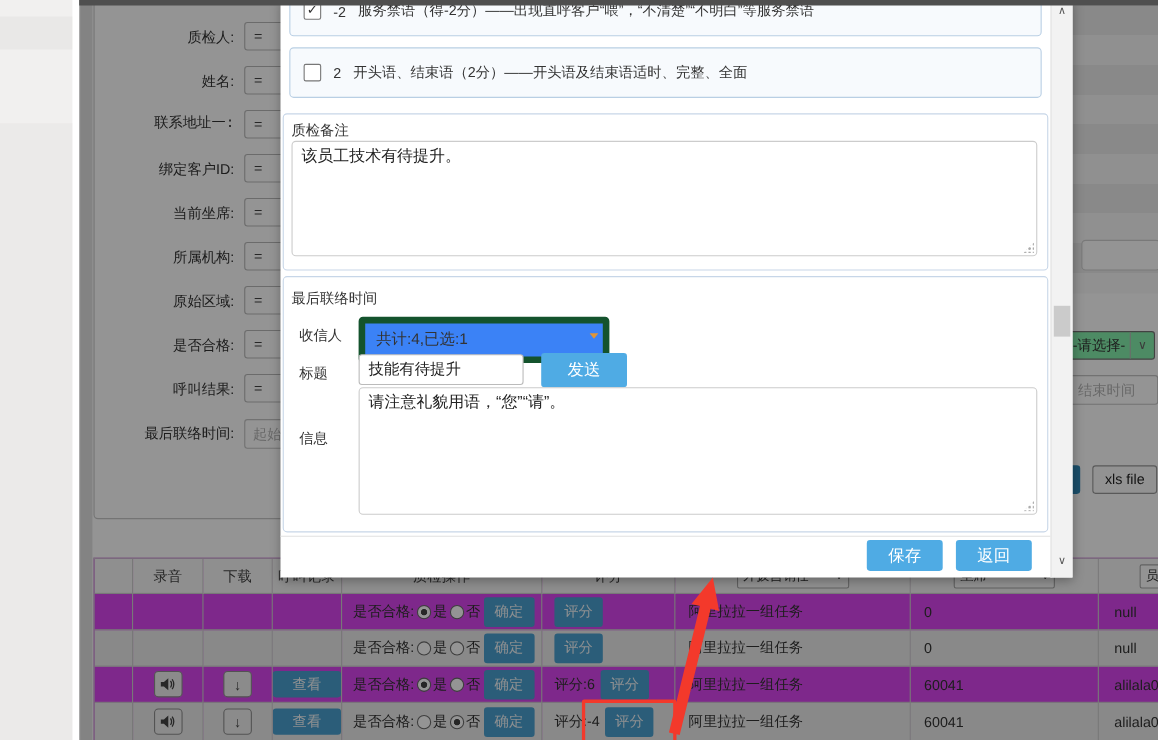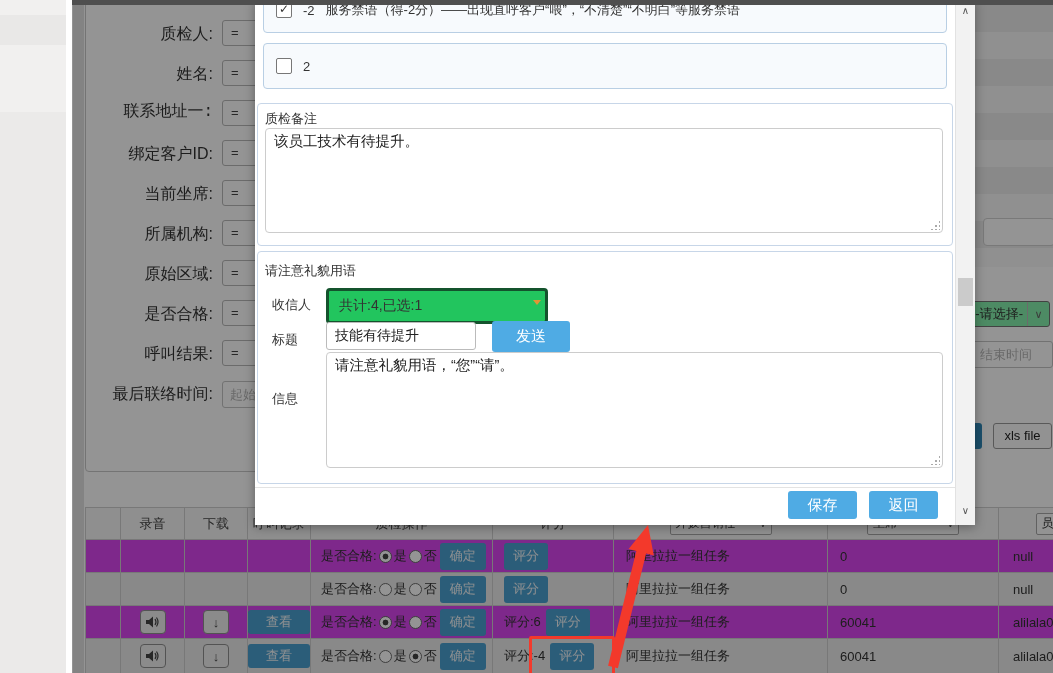--- a/index.html
+++ b/index.html
@@ -6,21 +6,21 @@
   #screen{position:relative;width:1053px;height:673px;overflow:hidden;
           font-family:"Liberation Sans","DejaVu Sans",sans-serif;color:#333;background:#fff;}
   .abs{position:absolute;}
   
   .sidebar{left:0;top:0;width:66px;height:673px;background:#f1f0ef;}
   .sb-band1{left:0;top:15px;width:66px;height:30px;background:#e9e8e7;}
   .sb-band2{left:0;top:112px;width:66px;height:561px;background:#ebeae9;}
   .white-strip{left:66px;top:0;width:6px;height:673px;background:#ffffff;}
   .scroll-strip{left:73px;top:0;width:11px;height:673px;background:#e2e2e2;}
   .form-panel{left:85px;top:-8px;width:876px;height:478px;background:#fff;border:1px solid #c9c9c9;border-radius:4px;}
-  .flabel{width:128px;text-align:right;font-size:16px;color:#333;line-height:16px;}
+  .flabel{width:128px;text-align:right;font-size:13px;color:#333;line-height:16px;}
   .fselect{left:222px;width:132px;height:24px;background:#fff;border:1px solid #b9b9b9;border-radius:3px;
            font-size:13px;line-height:24px;padding-left:8px;color:#444;}
   .finput{left:222px;width:124px;height:23px;background:#fff;border:1px solid #c4c4c4;border-radius:3px;
           font-size:13px;padding-left:7px;color:#333;}
   .finput::placeholder{color:#b5b5b5;}
   .stripes{left:975px;top:5px;width:78px;height:262px;
            background:repeating-linear-gradient(180deg,#ededed 0 27px,#f9f9f9 27px 54px);}
   .rbox{left:983px;top:218px;width:70px;height:26px;border:1px solid #d0d0d0;border-radius:4px;background:#fff;}
   .qselect{left:932px;top:301px;width:116px;height:24px;background:#86efac;border:1px solid #737373;border-radius:3px;
            font-size:13px;line-height:24px;}
@@ -64,21 +64,21 @@
   .m-item{left:8px;width:684px;height:46px;border:1px solid #b9cfe4;border-radius:4px;background:#f7fafd;
           display:flex;align-items:center;padding-left:12px;box-sizing:border-box;gap:11px;font-size:13px;color:#333;}
   .chk{width:14px;height:14px;border:1px solid #777;border-radius:2px;background:#fff;flex:none;
        font-size:12px;line-height:13px;text-align:center;color:#333;}
   .m-panel{left:2px;width:694px;border:1px solid #c7d6e8;border-radius:4px;background:#fff;}
   .m-lbl{font-size:13px;color:#333;}
   .ta{border:1px solid #ccc;border-radius:4px;padding:3px 8px;font-size:14.5px;color:#222;resize:none;outline:none;
       font-family:inherit;box-sizing:border-box;}
   .grip{width:10px;height:10px;background-image:radial-gradient(#aaa 1px,transparent 1.3px);background-size:4px 4px;
         clip-path:polygon(100% 0,100% 100%,0 100%);}
-  .rc-select{left:68px;top:36px;width:216px;height:30px;border:3px solid #14532d;border-radius:4px;background:#22c55e;
+  .rc-select{left:68px;top:36px;width:216px;height:30px;border:6px solid #14532d;border-radius:4px;background:#3b82f6;
              font-size:14px;color:#333;line-height:28px;}
   .rc-select .rc-txt{position:absolute;left:10px;top:0;}
   .arrows{position:absolute;right:12px;top:8px;width:8px;}
   .arrows .up{width:0;height:0;border-left:4px solid transparent;border-right:4px solid transparent;
               border-bottom:5px solid #e09536;margin-bottom:3px;}
   .arrows .dn{width:0;height:0;border-left:4px solid transparent;border-right:4px solid transparent;
               border-top:5px solid #e09536;}
   .m-input{left:68px;top:70px;width:138px;height:24px;border:1px solid #bbb;border-radius:3px;padding-left:8px;
            font-size:14px;color:#222;outline:none;font-family:Liberation Serif, serif;}
   .m-btn{background:#4fabe4;color:#fff;border-radius:3px;display:flex;align-items:center;justify-content:center;
@@ -283,30 +283,31 @@
 
     <div class="abs m-item" style="top:-13px;">
       <span class="chk">✓</span>
       <span>-2</span>
       <span>服务禁语（得-2分）——出现直呼客户“喂”，“不清楚”“不明白”等服务禁语</span>
     </div>
 
     <div class="abs m-item" style="top:43px;">
       <span class="chk"></span>
       <span>2</span>
+      <span>开头语、结束语（2分）——开头语及结束语适时、完整、全面</span>
     </div>
 
     <div class="abs m-panel" style="top:103px;height:141px;">
       <div class="abs m-lbl" style="left:7px;top:6px;">质检备注</div>
       <textarea class="abs ta" style="left: 7px; top: 24px; width: 678px; height: 105px;">该员工技术有待提升。</textarea>
       <div class="abs grip" style="left:672px;top:116px;"></div>
     </div>
 
     <div class="abs m-panel" style="top:251px;height:231px;">
-      <div class="abs m-lbl" style="left:7px;top:10px;">请注意礼貌用语</div>
+      <div class="abs m-lbl" style="left:7px;top:10px;">最后联络时间</div>
 
       <div class="abs m-lbl" style="left:14px;top:44px;">收信人</div>
       <div class="abs rc-select">
         <span class="rc-txt">共计:4,已选:1</span>
         <span class="arrows"><span class="up"></span><span class="dn"></span></span>
       </div>
 
       <div class="abs m-lbl" style="left:14px;top:79px;">标题</div>
       <input class="abs m-input" value="技能有待提升" style="">
       <div class="abs m-btn" style="left:234px;top:69px;width:78px;height:31px;">发送</div>

